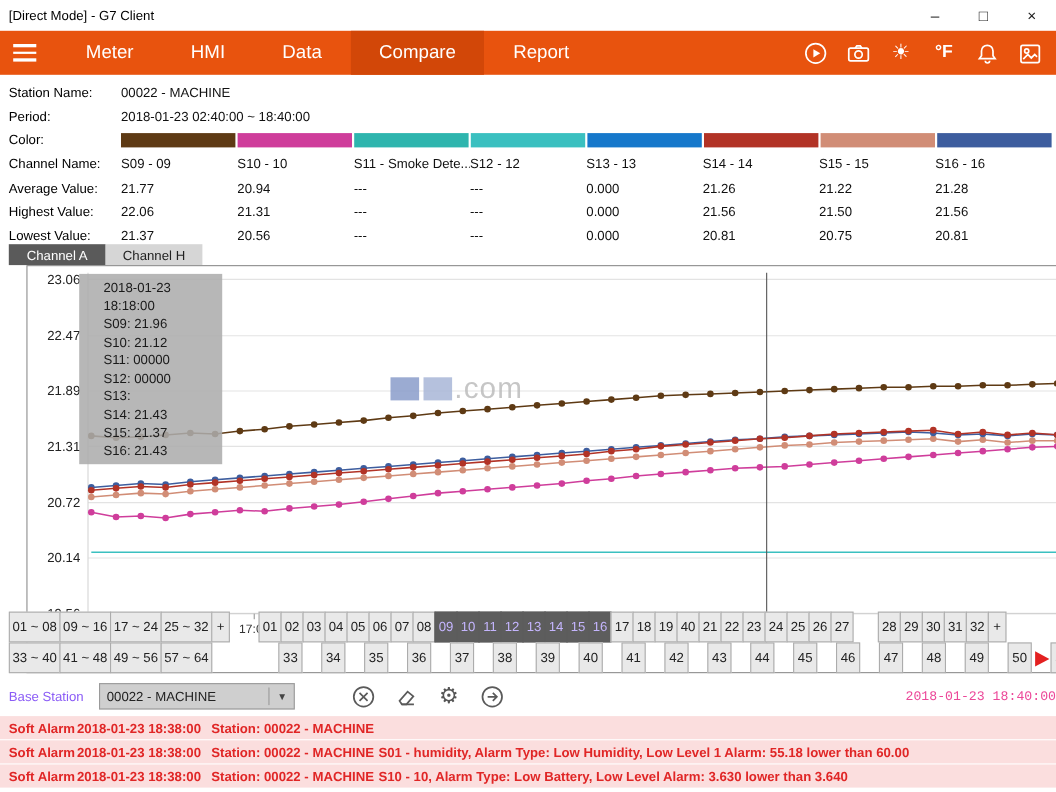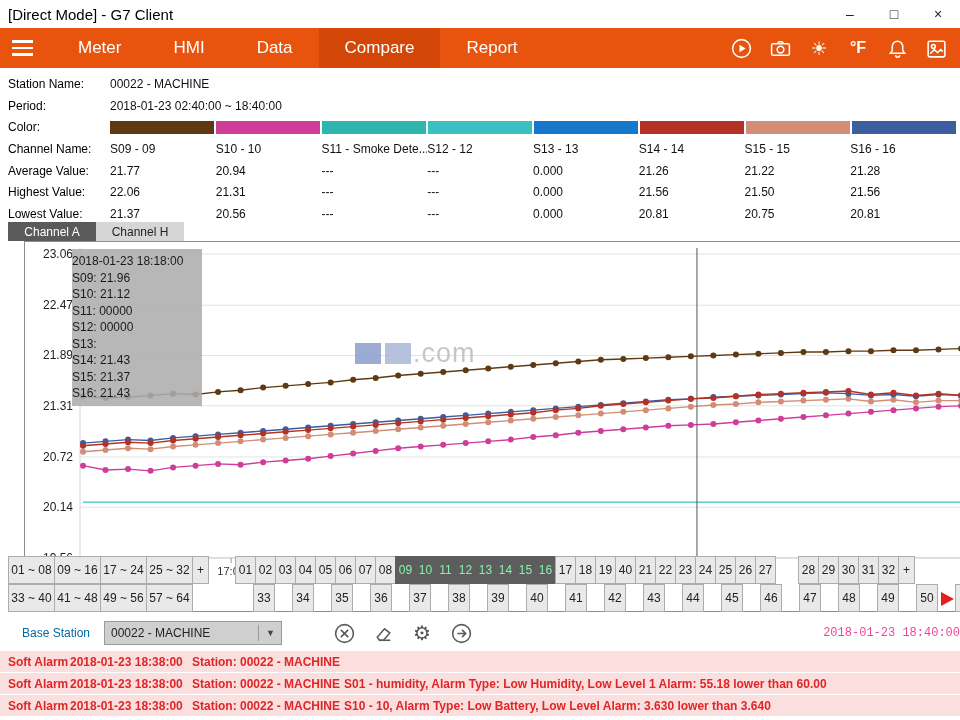--- a/index.html
+++ b/index.html
@@ -1,21 +1,21 @@
 <!DOCTYPE html>
 <html><head>
 <meta charset="utf-8">
 <style>
   *{margin:0;padding:0;box-sizing:border-box;}
   html,body{width:960px;height:720px;}
   body{position:relative;font-family:"Liberation Sans",sans-serif;font-size:12px;color:#111;background:#fff;overflow:hidden;}
 
   
   .titlebar{position:absolute;top:0;left:0;width:960px;height:28px;background:#fff;display:flex;align-items:center;}
-  .title{margin-left:8px;font-size:15px;color:#000;text-align:center;}
+  .title{margin-left:8px;font-size:12px;color:#000;text-align:center;}
   .win-controls{margin-left:auto;display:flex;}
   .win-btn{width:44px;height:28px;display:flex;align-items:center;justify-content:center;font-size:14px;color:#222;cursor:pointer;}
 
   
   .navbar{position:absolute;top:28px;left:0;width:960px;height:40px;background:#e8530e;display:flex;align-items:center;color:#fff;}
   .hamburger{width:44px;height:40px;display:flex;flex-direction:column;justify-content:center;gap:4px;padding-left:12px;cursor:pointer;}
   .hamburger span{display:block;width:21px;height:2.5px;background:#fff;}
   #nav-tabs{display:flex;height:40px;margin-left:8px;}
   .nav-tab{padding:0 26px;height:40px;display:flex;align-items:center;font-size:17px;cursor:pointer;}
   .nav-tab.active{background:#d24708;}
@@ -32,41 +32,41 @@
   .color-bars{flex:1;display:flex;gap:2px;height:13px;}
   .cbar{flex:1;}
 
   
   .chan-tabs{position:absolute;top:222px;left:8px;display:flex;}
   .chan-tab{width:88px;height:19px;display:flex;align-items:center;justify-content:center;background:#d6d6d6;color:#222;font-size:12px;cursor:pointer;}
   .chan-tab.active{background:#5a5a5a;color:#fff;}
 
   
   .chart-panel{position:absolute;top:241px;left:24px;width:948px;height:371px;border:1px solid #8d8d8d;background:#fff;}
-  .tooltip{position:absolute;left:47px;top:7px;width:130px;background:rgba(172,172,172,0.87);padding:4px 0;line-height:16.5px;color:#1a1a1a;font-size:12px;}
+  .tooltip{position:absolute;left:47px;top:7px;width:130px;background:rgba(172,172,172,0.87);padding:4px 22px;line-height:16.5px;color:#1a1a1a;font-size:12px;}
   .watermark{position:absolute;left:328px;top:96px;font-size:27px;color:#bdbdbd;letter-spacing:1px;display:flex;align-items:center;opacity:0.85;}
   .wm-block{display:inline-block;width:26px;height:21px;margin:0 2px;background:#8a9dcb;}
   .wm-block.b2{background:#a9b7d8;}
 
   
   .selector{position:absolute;top:556px;left:8px;width:948px;height:56px;}
   .sel-row{position:absolute;left:1px;right:1px;height:40px;display:flex;text-align:right;}
   #sel-row-2{top:28px;}
   .sel-cell{height:28px;border:1px solid #acacac;background:#e9e9e9;display:flex;align-items:center;justify-content:center;font-size:12px;color:#222;flex:none;margin-left:-1px;cursor:pointer;}
-  .sel-cell.sel{background:#5d5d5d;color:#86efac;border-color:#5d5d5d;}
+  .sel-cell.sel{background:#5d5d5d;color:#c4b5fd;border-color:#5d5d5d;}
   .sel-group{width:47px;}
   .sel-num{width:21px;}
   .sel-num.w22{width:22px;margin-left:17px;}
   .sel-plus{width:17px;}
   .sel-spacer{border:none;background:transparent;cursor:default;}
   .sel-arrow{position:absolute;right:2px;top:36px;width:0;height:0;border-top:7px solid transparent;border-bottom:7px solid transparent;border-left:13px solid #e32020;cursor:pointer;}
 
   
   .footer{position:absolute;top:619px;left:0;width:960px;height:28px;display:flex;align-items:center;}
-  .footer-label{margin-left:22px;width:82px;color:#0369a1;}
+  .footer-label{margin-left:8px;width:82px;color:#8b5cf6;}
   .dropdown{width:178px;height:24px;background:#cfcfcf;border:1px solid #9a9a9a;display:flex;align-items:center;padding:0 6px;color:#222;cursor:pointer;}
   .caret{margin-left:auto;font-size:9px;color:#444;border-left:1px solid #9a9a9a;padding-left:7px;height:16px;display:flex;align-items:center;}
   .footer-icons{display:flex;gap:15px;margin-left:50px;align-items:center;}
   .ficon{width:24px;height:24px;display:flex;align-items:center;justify-content:center;cursor:pointer;}
   .gear-glyph{font-size:20px;color:#555;line-height:1;}
   .footer-time{margin-left:auto;color:#ec4899;font-family:Liberation Mono, monospace;}
 
   
   .alarms{position:absolute;top:651px;left:0;width:960px;font-weight:bold;}
   .alarm-row{height:21px;background:#fbdede;color:#e02626;display:flex;align-items:center;margin-bottom:1px;white-space:nowrap;overflow:hidden;}

